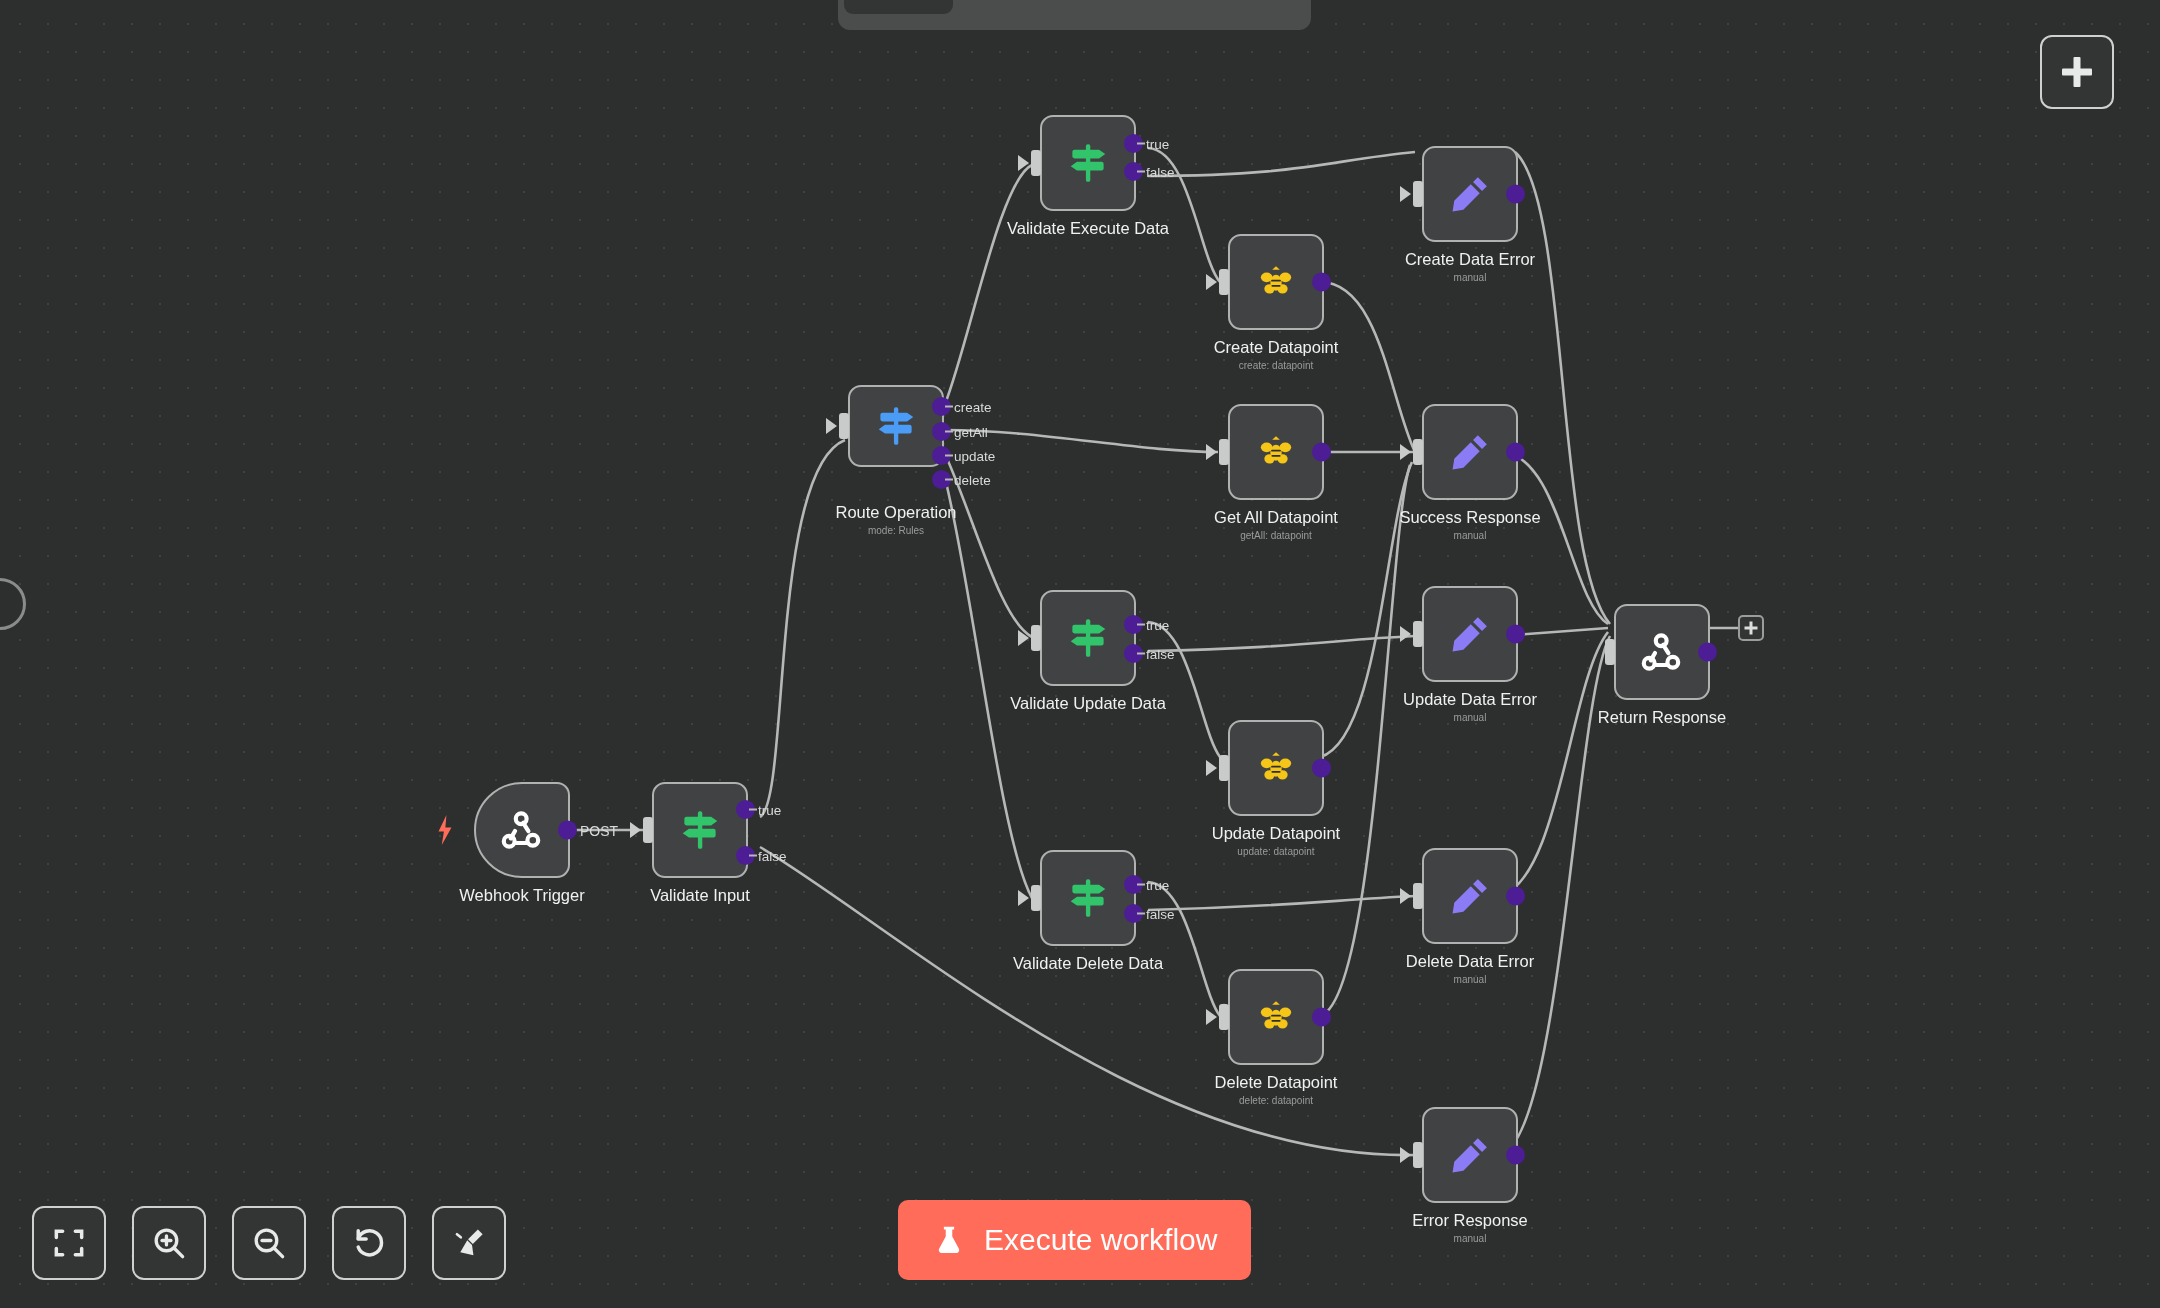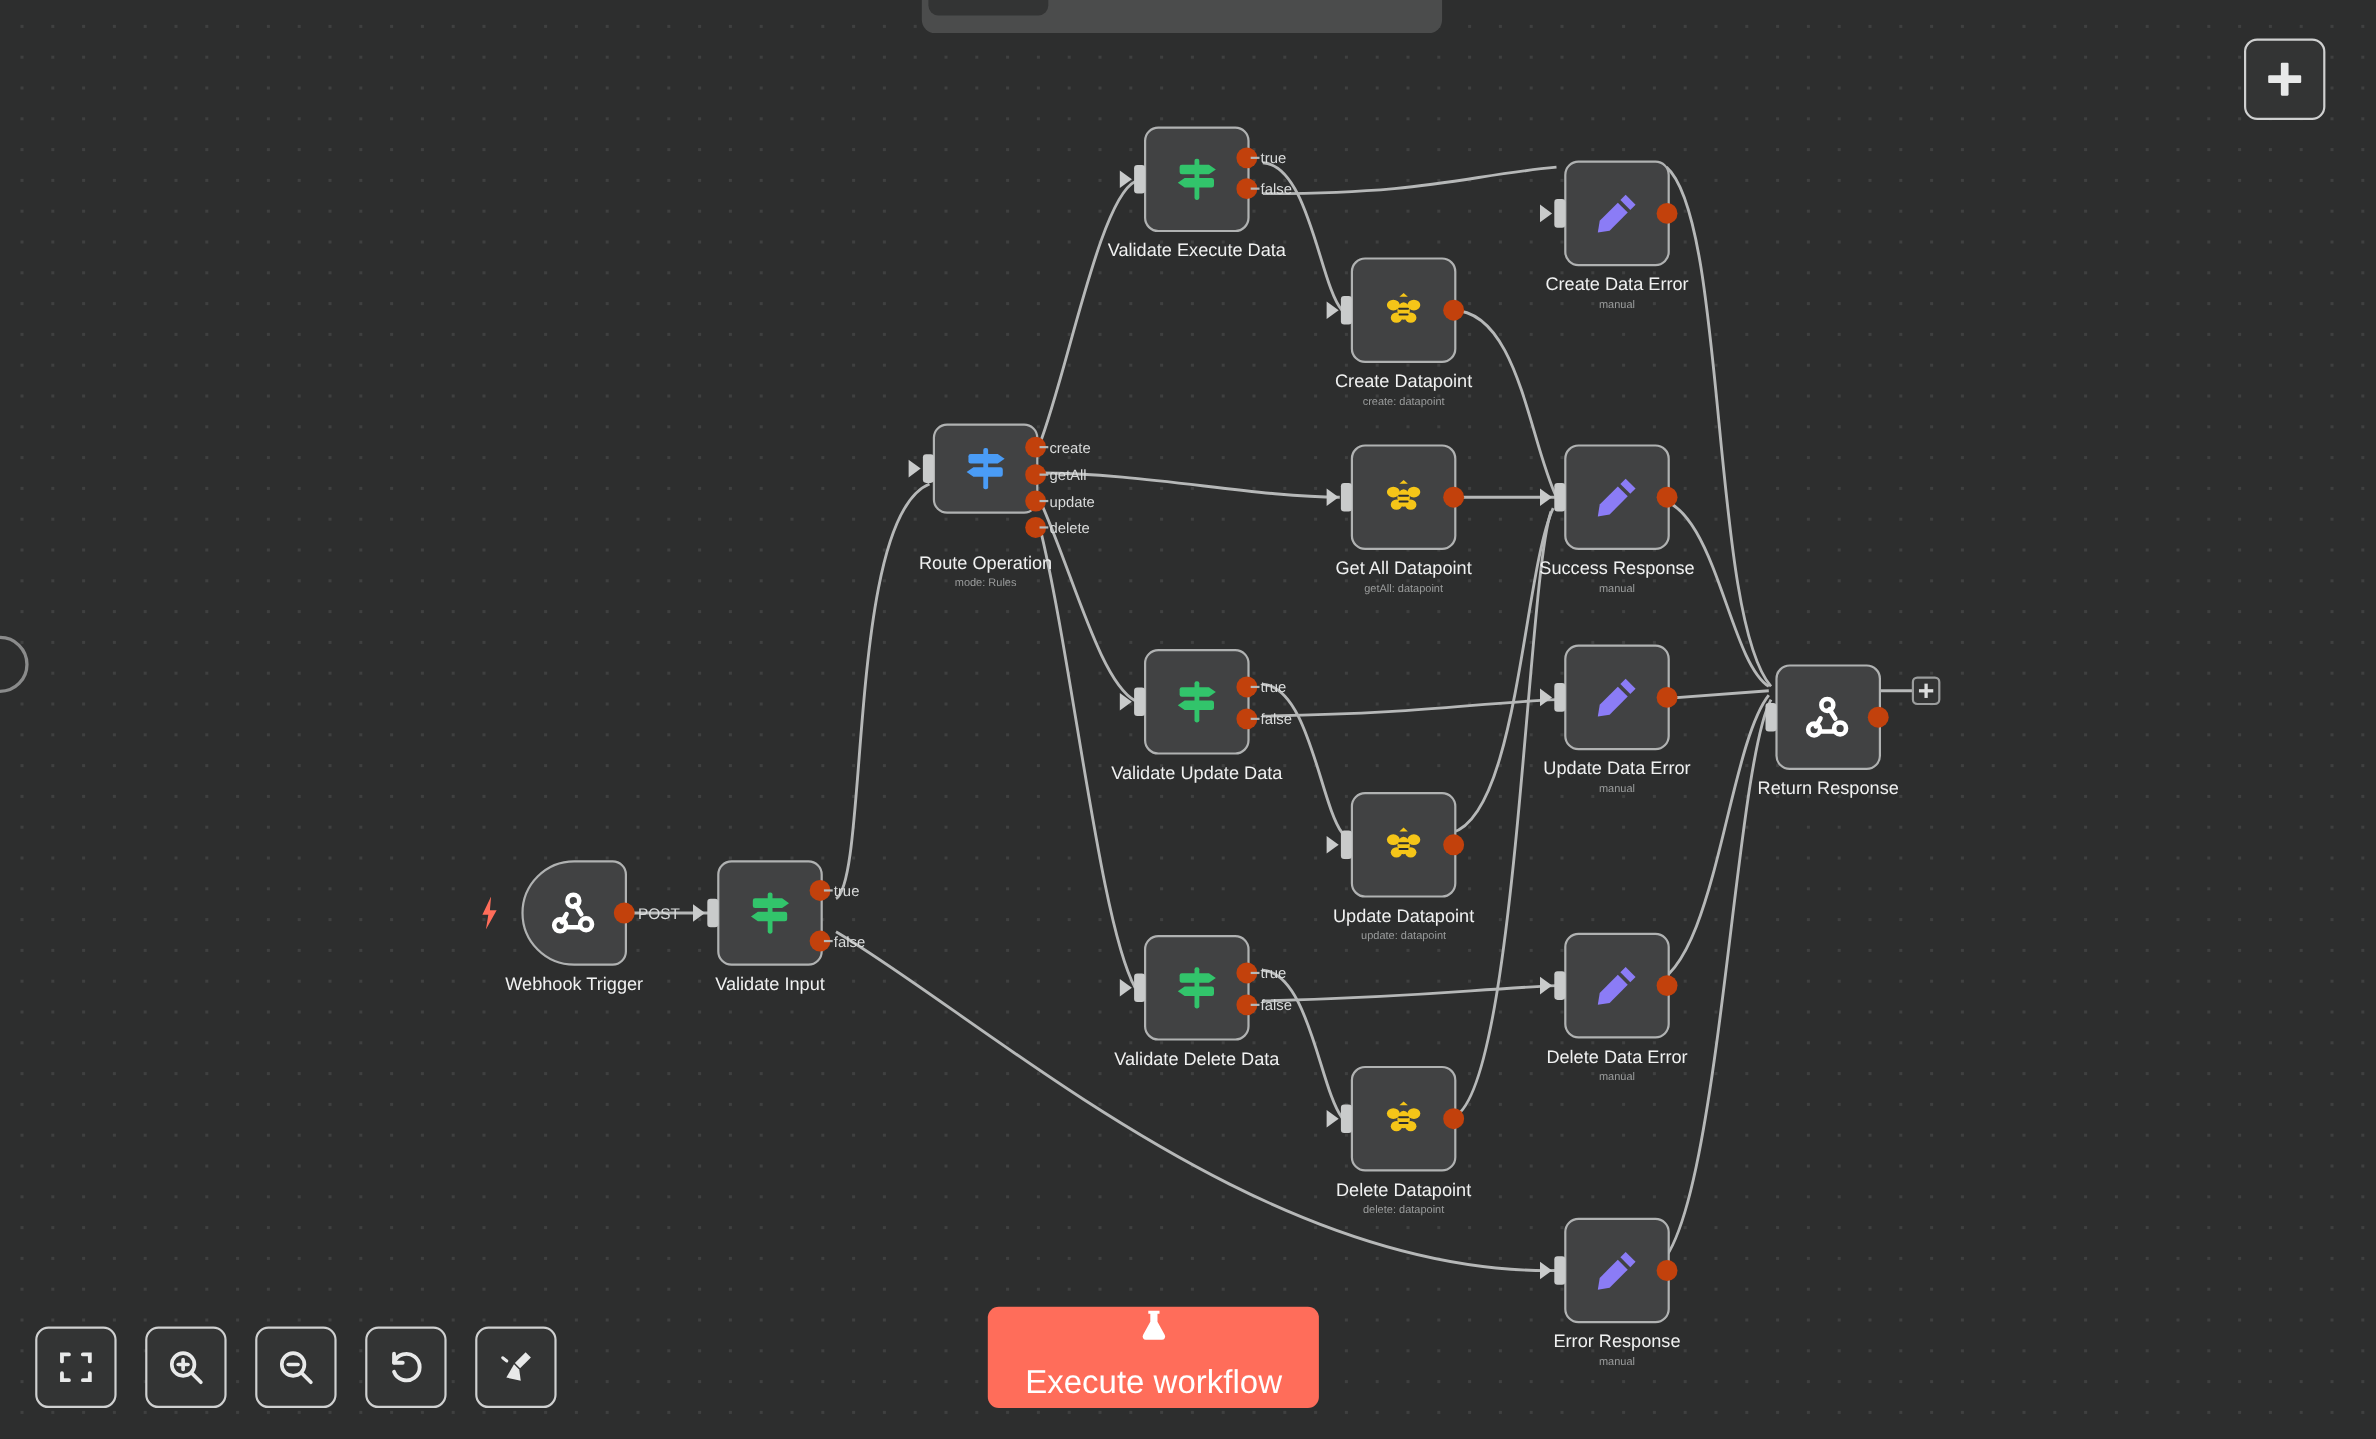--- a/index.html
+++ b/index.html
@@ -127,21 +127,21 @@
     width: 0; height: 0;
     border-left: 11px solid #c9cbcb;
     border-top: 8px solid transparent;
     border-bottom: 8px solid transparent;
   }
   
   .out-dot {
     position: absolute;
     width: 19px; height: 19px;
     border-radius: 50%;
-    background: #c2410c;
+    background: #4c1d95;
     right: -9px;
   }
   .out-dot.single { top: 50%; transform: translateY(-50%); }
   .out-label {
     position: absolute;
     left: 22px; top: 50%;
     transform: translateY(-50%);
     font-size: 13.5px;
     color: #d9dbdb;
     white-space: nowrap;
@@ -202,32 +202,31 @@
     background: #333434;
     display: flex; align-items: center; justify-content: center;
     cursor: pointer;
   }
   .tool-btn svg { width: 38px; height: 38px; }
 
   
   #execute-btn {
     position: absolute;
     left: 898px; bottom: 28px;
-    height: 92px;
+    height: 80px;
     padding: 0 34px;
     background: #ff6d5a;
     border: none;
     border-radius: 10px;
     display: flex; align-items: center; gap: 18px;
     color: #ffffff;
     font-size: 30px;
     font-family: "Liberation Sans", sans-serif;
     cursor: pointer;
     z-index: 30;
-    flex-direction: column;
   }
   #execute-btn svg { width: 34px; height: 34px; flex: none; }
 </style>
 </head>
 <body>
 
 <div id="canvas">
 
   <div id="tabbar">
     <div class="tab active">Editor</div>

